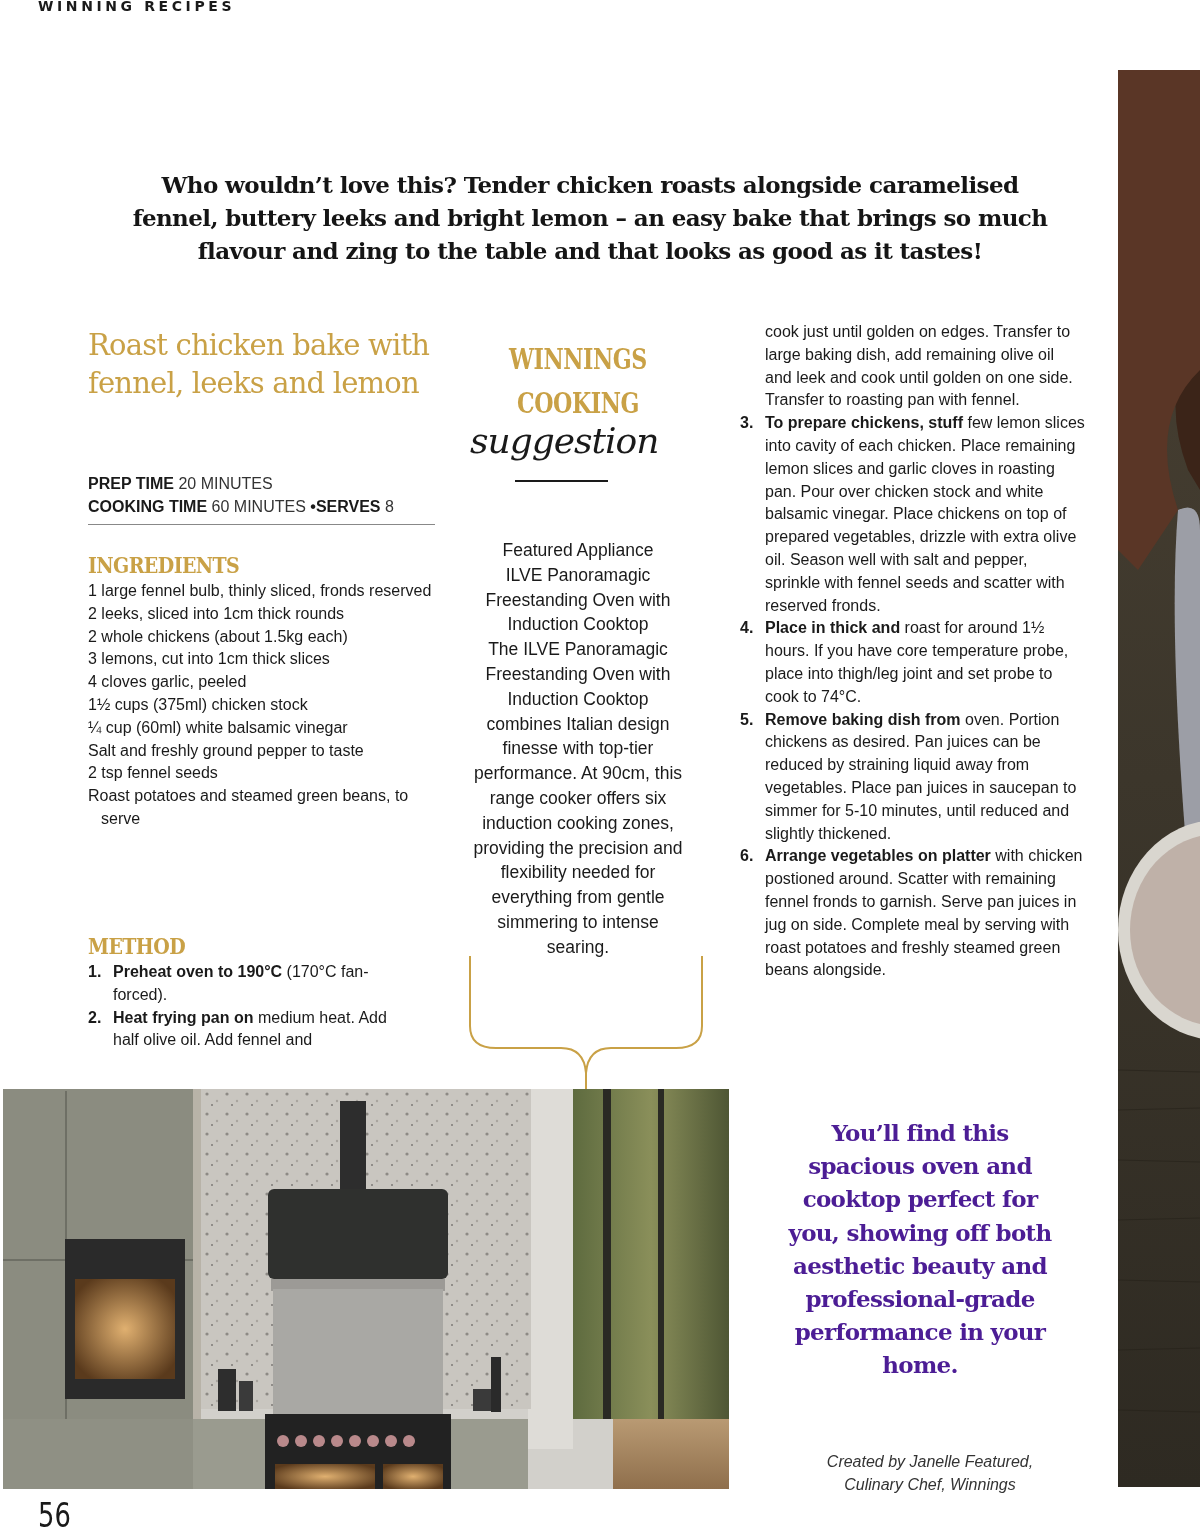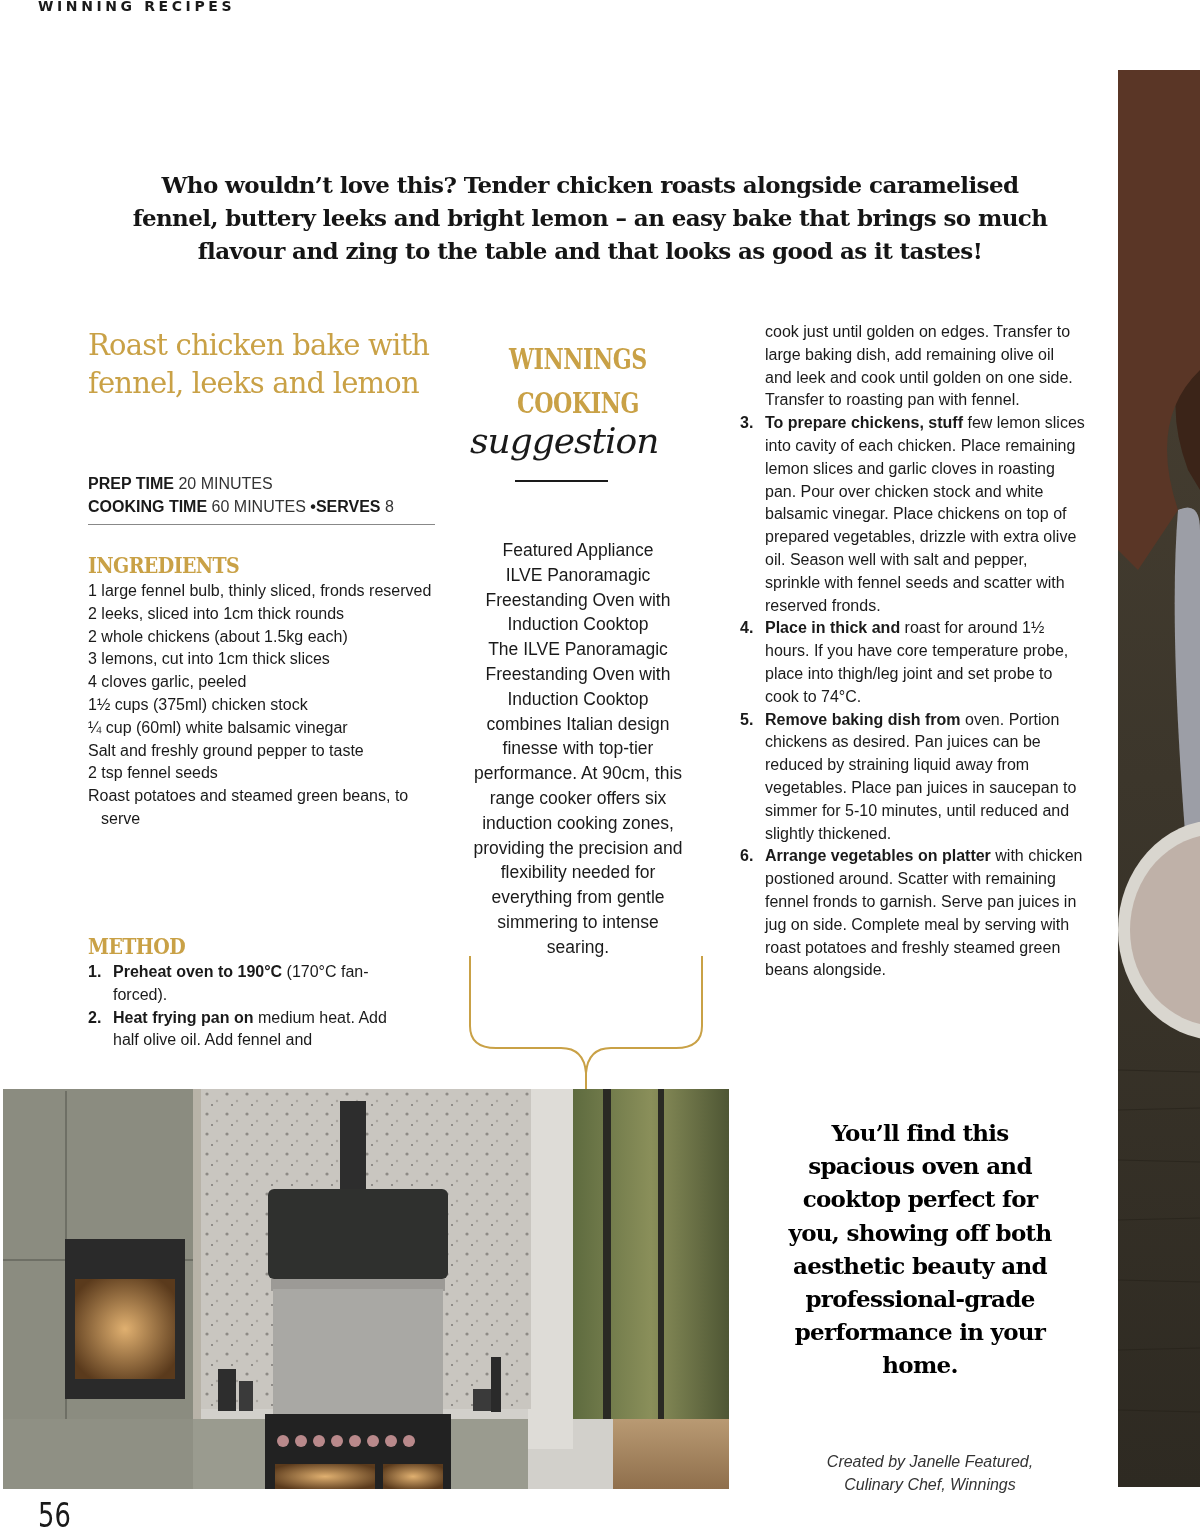--- a/index.html
+++ b/index.html
@@ -63,21 +63,21 @@
   }
   .bracket { position: absolute; left: 466px; top: 948px; }
 
   
   .kitchen-photo { position: absolute; left: 3px; top: 1089px; width: 726px; height: 400px; overflow: hidden; }
   .side-photo { position: absolute; left: 1118px; top: 70px; width: 82px; height: 1417px; overflow: hidden; }
 
   .pullquote {
     position: absolute; left: 786px; top: 1116px; width: 268px; text-align: center;
     font-family: "DejaVu Serif", serif; font-weight: bold; font-size: 23px; line-height: 33.2px;
-    color: #000000; letter-spacing: -0.7px;
+    color: #4c1d95; letter-spacing: -0.7px;
   }
   .credit {
     position: absolute; left: 800px; top: 1450px; width: 260px; text-align: center;
     font-style: italic; font-size: 16px; line-height: 23px; color: #333;
   }
 
   .page-number {
     position: absolute; left: 38px; top: 1496px;
     font-family: "DejaVu Sans", sans-serif; font-size: 33px; line-height: 40px; color: #1a1a1a;
     transform: scaleX(0.78); transform-origin: left top;

